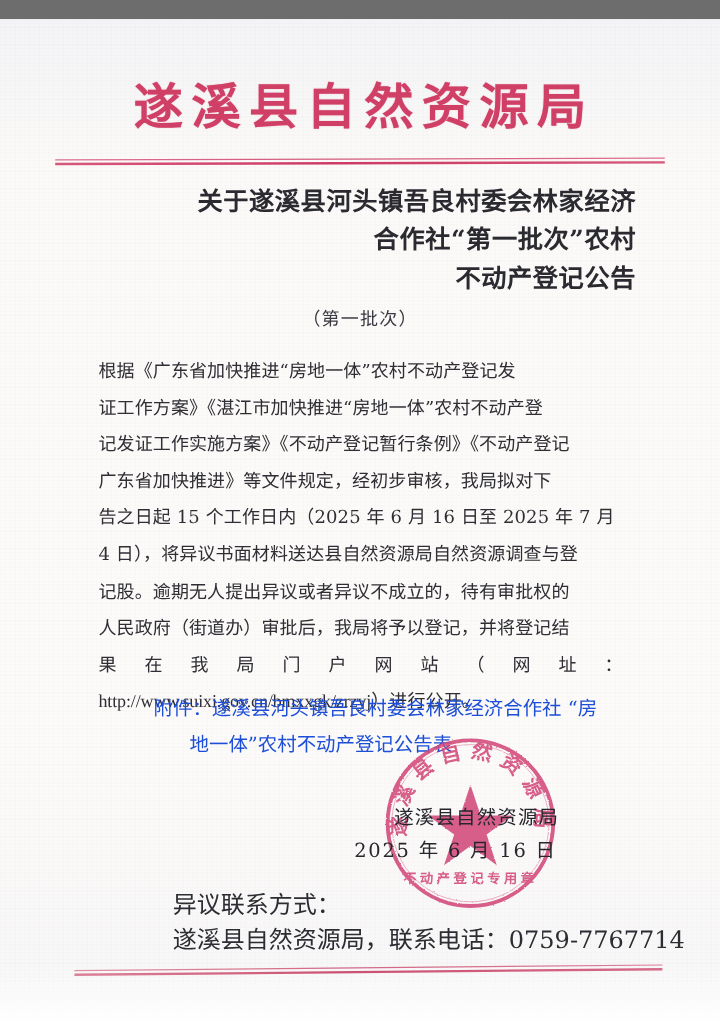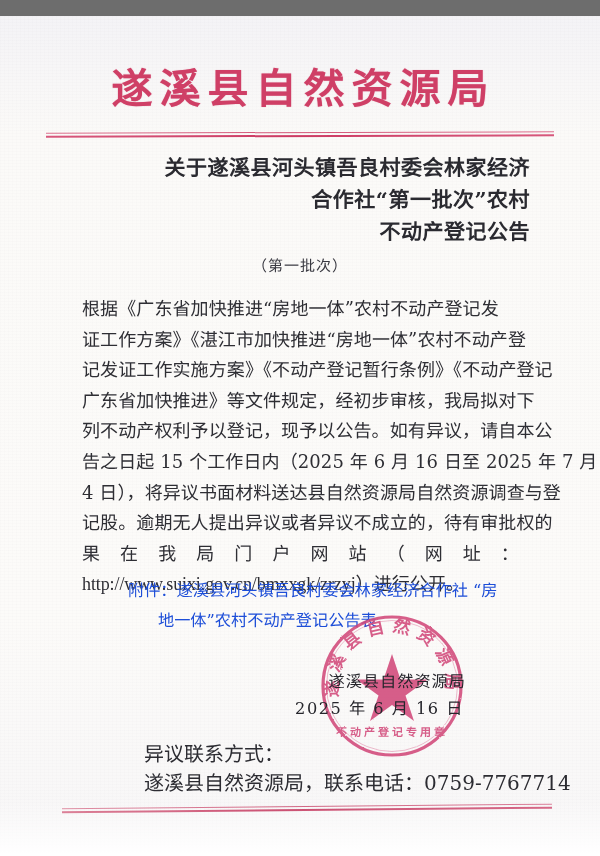--- a/index.html
+++ b/index.html
@@ -107,21 +107,21 @@
     color: #3a3a42;
   }
 
   
   .body-block {
     position: absolute;
     top: 278px;
     left: 82px;
     width: 437px;
     font-family: "DejaVu Serif", "Liberation Serif", serif;
-    font-size: 18px;
+    font-size: 15px;
     line-height: 30.6px;
     color: #2e2e34;
     letter-spacing: 0.1px;
   }
   .body-line {
     white-space: nowrap;
     height: 30.6px;
   }
   .body-line.justify {
     display: flex;
@@ -222,24 +222,24 @@
     <span class="tl">合作社“第一批次”农村</span>
     <span class="tl">不动产登记公告</span>
   </div>
   <div class="doc-subtitle">（第一批次）</div>
 
   <div class="body-block">
     <div class="body-line">根据《广东省加快推进“房地一体”农村不动产登记发</div>
     <div class="body-line">证工作方案》《湛江市加快推进“房地一体”农村不动产登</div>
     <div class="body-line">记发证工作实施方案》《不动产登记暂行条例》《不动产登记</div>
     <div class="body-line">广东省加快推进》等文件规定，经初步审核，我局拟对下</div>
-    <div class="body-line">列不动产权利予以登记，现予以公告。如有异议，请自本公</div>
     <div class="body-line">告之日起 15 个工作日内（2025 年 6 月 16 日至 2025 年 7 月</div>
     <div class="body-line">4 日），将异议书面材料送达县自然资源局自然资源调查与登</div>
     <div class="body-line">记股。逾期无人提出异议或者异议不成立的，待有审批权的</div>
+    <div class="body-line">人民政府（街道办）审批后，我局将予以登记，并将登记结</div>
     <div class="body-line justify">
       <span>果</span>
       <span>在</span>
       <span>我</span>
       <span>局</span>
       <span>门</span>
       <span>户</span>
       <span>网</span>
       <span>站</span>
       <span>（</span>

